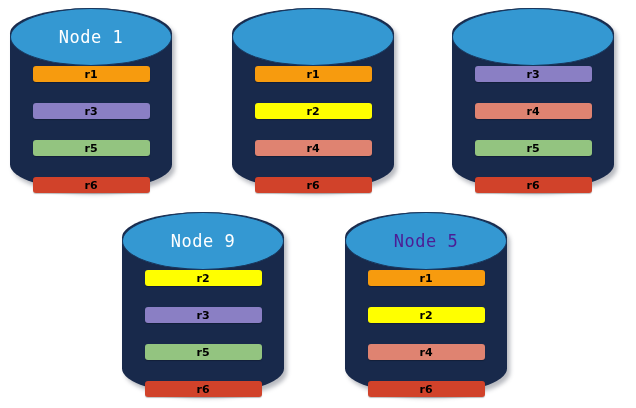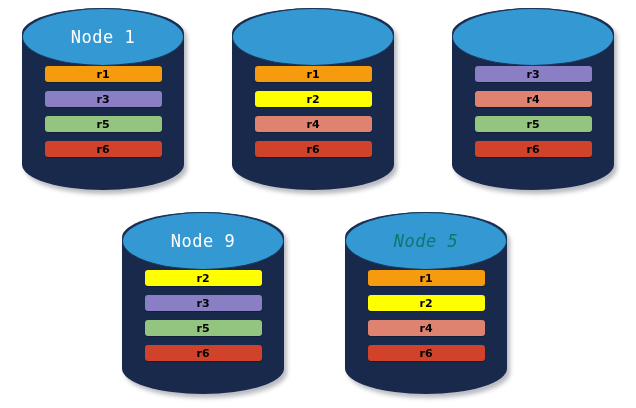--- a/index.html
+++ b/index.html
@@ -76,41 +76,41 @@
     right: 0;
     z-index: 3;
     display: flex;
     flex-direction: column;
     align-items: center;
   }
   .replica {
     width: 117px;
     height: 16px;
     border-radius: 3px;
-    margin-bottom: 9px;
+    margin-bottom: 21px;
     position: relative;
     display: flex;
     align-items: center;
     justify-content: center;
     box-shadow: 0 1px 1px rgba(0,0,0,0.25);
   }
   .replica:last-child { margin-bottom: 12px; }
   .replica-label {
     font-family: "DejaVu Sans", sans-serif;
     font-size: 11px;
     font-weight: bold;
     color: #000000;
     line-height: 1;
   }
 </style>
 </head>
 <body>
 
 <div id="diagram" style="background: rgb(255, 255, 255);">
-    <div class="node" style="left: 22px; top: 8px; width: 162px; height: 182px;">
+    <div class="node" style="left: 10px; top: 8px; width: 162px; height: 182px;">
       <div class="cyl-shadow"></div>
       <div class="cyl-body" style="background: rgb(24, 41, 75);"></div>
       <div class="cyl-top" style="background: rgb(52, 152, 210);"></div>
       <div class="cyl-top-label" style="color: rgb(255, 255, 255); height: 58px; line-height: 58px; top: 0px; transform: none; z-index: 4;">Node  1</div>
       <div class="replicas" style="top: 58px;">
         <div class="replica" style="background: rgb(247, 155, 14);">
           <span class="replica-label">r1</span>
         </div>
         <div class="replica" style="background: rgb(138, 127, 196);">
           <span class="replica-label">r3</span>
@@ -178,21 +178,21 @@
         </div>
         <div class="replica" style="background: rgb(209, 66, 42);">
           <span class="replica-label">r6</span>
         </div>
       </div>
     </div>
     <div class="node" style="left: 345px; top: 212px; width: 162px; height: 182px;">
       <div class="cyl-shadow"></div>
       <div class="cyl-body" style="background: rgb(24, 41, 75);"></div>
       <div class="cyl-top" style="background: rgb(52, 152, 210);"></div>
-      <div class="cyl-top-label" style="color: #0f766e; height: 58px; line-height: 58px; top: 0px; transform: none; z-index: 4; font-style: italic;">Node  5</div>
+      <div class="cyl-top-label" style="color: #4c1d95; height: 58px; line-height: 58px; top: 0px; transform: none; z-index: 4;">Node  5</div>
       <div class="replicas" style="top: 58px;">
         <div class="replica" style="background: rgb(247, 155, 14);">
           <span class="replica-label">r1</span>
         </div>
         <div class="replica" style="background: rgb(255, 255, 0);">
           <span class="replica-label">r2</span>
         </div>
         <div class="replica" style="background: rgb(223, 131, 113);">
           <span class="replica-label">r4</span>
         </div>

